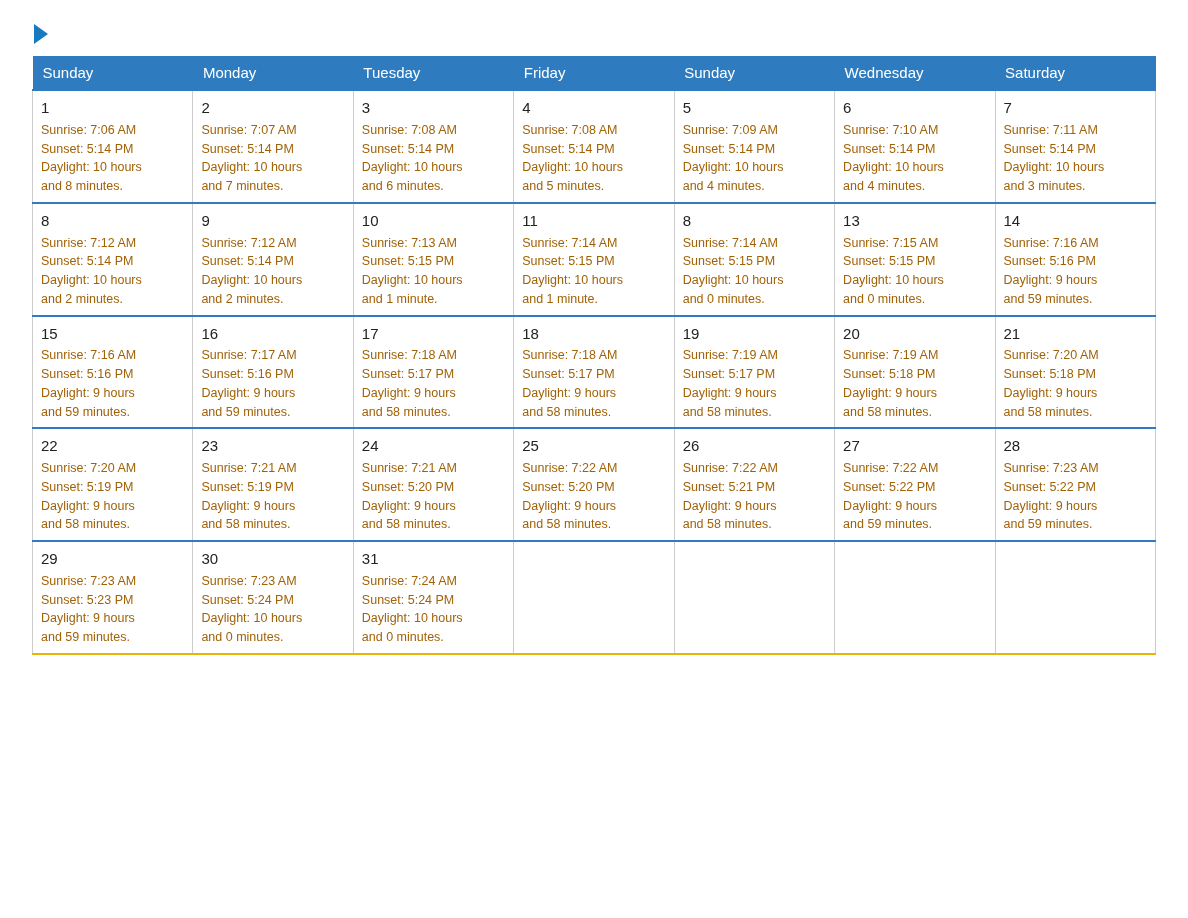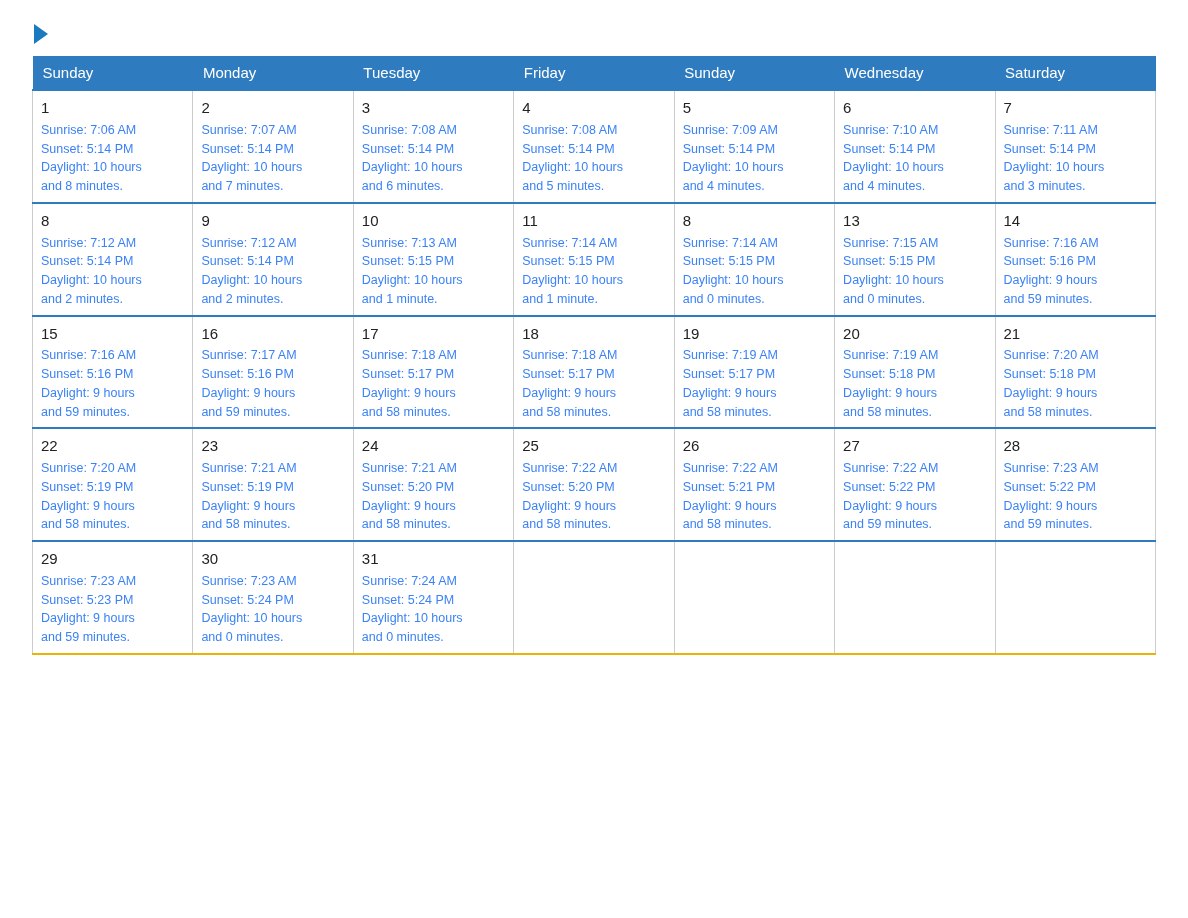--- a/index.html
+++ b/index.html
@@ -95,21 +95,21 @@
     }
     .day-num {
       font-size: 15px;
       font-weight: normal;
       display: block;
       margin-bottom: 2px;
       color: #222;
     }
     .day-info {
       font-size: 12.5px;
-      color: #3b82f6;
+      color: #a16207;
       line-height: 1.5;
     }
     
     .calendar tr:not(:first-child) td {
       border-top: 2px solid #2e7bbf;
     }
     .calendar thead tr th {
       border: none;
     }
     .last-row td {

